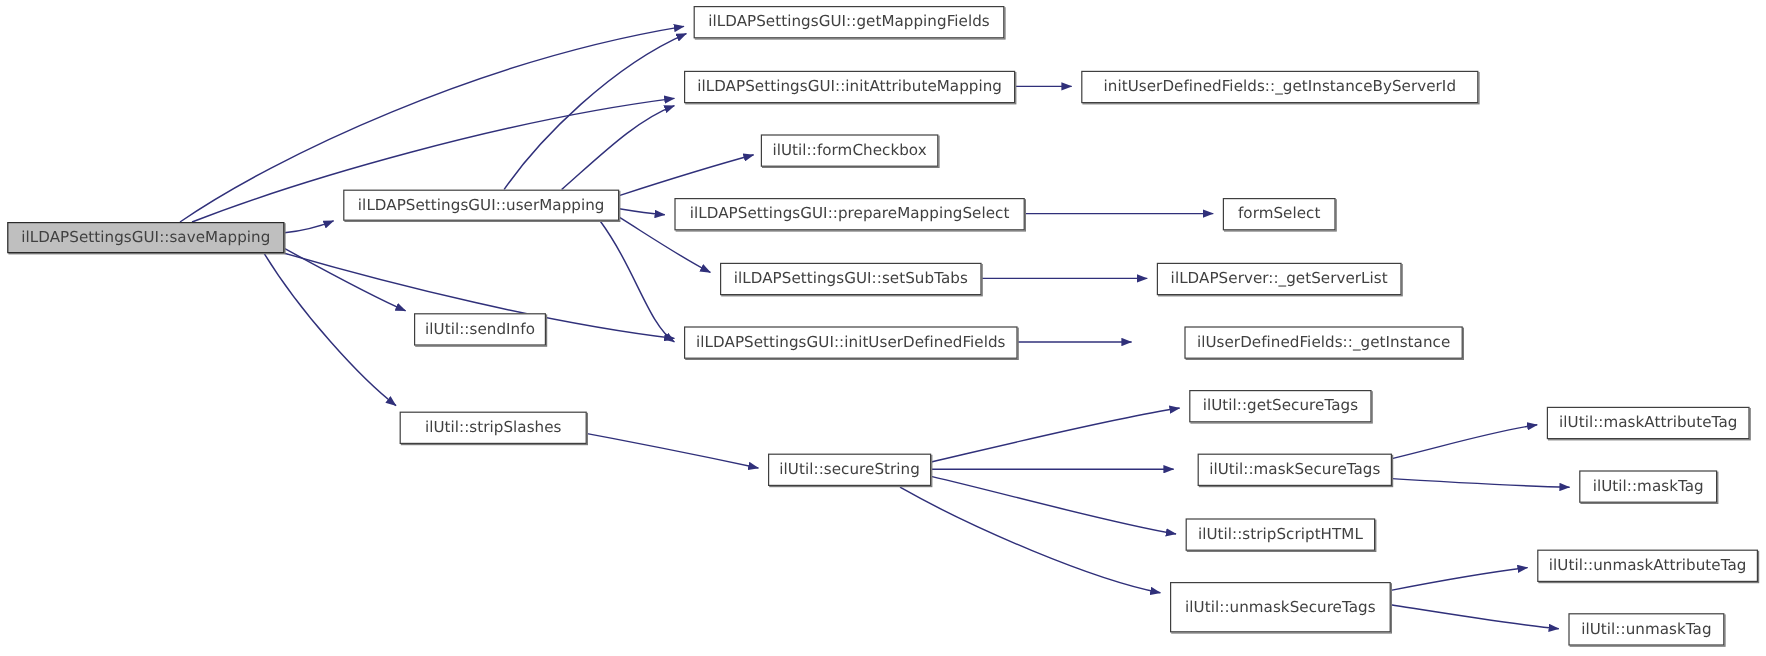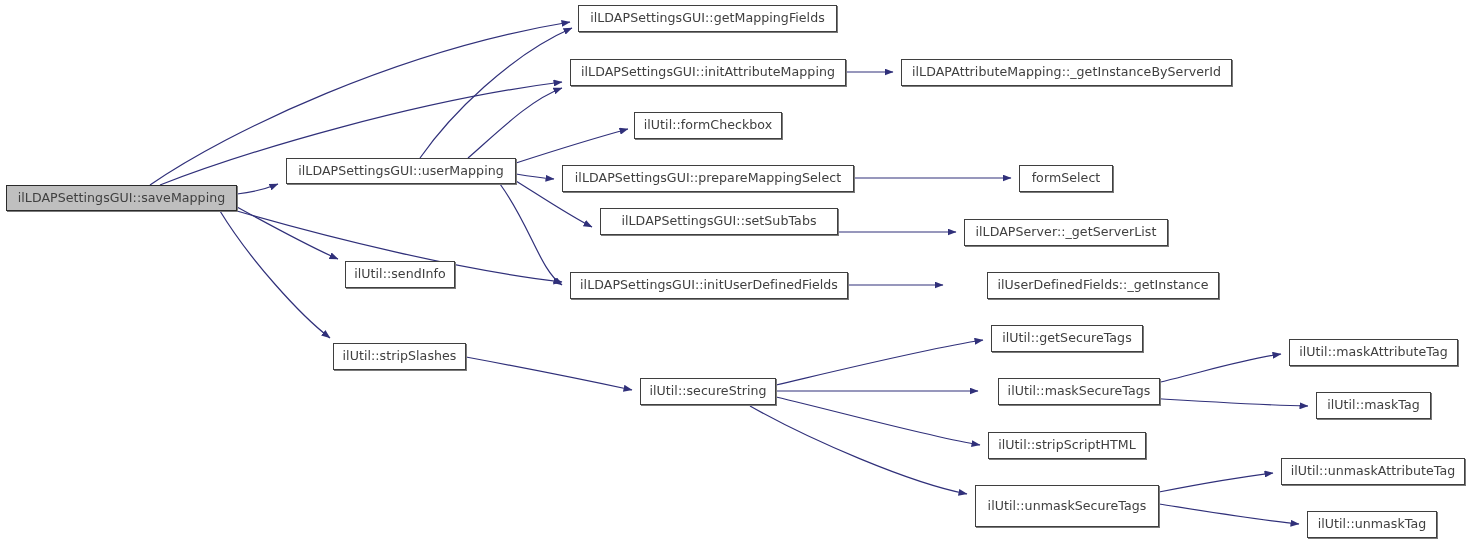--- a/index.html
+++ b/index.html
@@ -90,47 +90,47 @@
       <div class="node" style="left: 286px; top: 158px; width: 230px; height: 26px;">
         <span class="node-label">ilLDAPSettingsGUI::userMapping</span>
       </div>
       <div class="node" style="left: 578px; top: 5px; width: 259px; height: 27px;">
         <span class="node-label">ilLDAPSettingsGUI::getMappingFields</span>
       </div>
       <div class="node" style="left: 570px; top: 59px; width: 276px; height: 27px; align-items: center;">
         <span class="node-label">ilLDAPSettingsGUI::initAttributeMapping</span>
       </div>
       <div class="node" style="left: 901px; top: 59px; width: 331px; height: 27px;">
-        <span class="node-label">ilLDAPAttributeMapping::_getInstanceByServerId</span>
+        <span class="node-label">initUserDefinedFields::_getInstanceByServerId</span>
       </div>
       <div class="node" style="left: 634px; top: 112px; width: 148px; height: 27px;">
         <span class="node-label">ilUtil::formCheckbox</span>
       </div>
       <div class="node" style="left: 562px; top: 165px; width: 292px; height: 27px; align-items: center;">
         <span class="node-label">ilLDAPSettingsGUI::prepareMappingSelect</span>
       </div>
       <div class="node" style="left: 1019px; top: 165px; width: 94px; height: 27px;">
         <span class="node-label">formSelect</span>
       </div>
-      <div class="node" style="left: 600px; top: 208px; width: 238px; height: 27px;">
+      <div class="node" style="left: 600px; top: 219px; width: 218px; height: 27px;">
         <span class="node-label">ilLDAPSettingsGUI::setSubTabs</span>
       </div>
       <div class="node" style="left: 964px; top: 219px; width: 204px; height: 27px;">
         <span class="node-label">ilLDAPServer::_getServerList</span>
       </div>
       <div class="node" style="left: 570px; top: 272px; width: 278px; height: 27px;">
         <span class="node-label">ilLDAPSettingsGUI::initUserDefinedFields</span>
       </div>
       <div class="node" style="left: 987px; top: 272px; width: 232px; height: 27px;">
         <span class="node-label">ilUserDefinedFields::_getInstance</span>
       </div>
       <div class="node" style="left: 345px; top: 261px; width: 110px; height: 27px;">
         <span class="node-label">ilUtil::sendInfo</span>
       </div>
-      <div class="node" style="left: 333px; top: 343px; width: 133px; height: 27px; align-items: center;">
+      <div class="node" style="left: 333px; top: 343px; width: 156px; height: 27px; align-items: center;">
         <span class="node-label">ilUtil::stripSlashes</span>
       </div>
       <div class="node" style="left: 640px; top: 378px; width: 136px; height: 27px;">
         <span class="node-label">ilUtil::secureString</span>
       </div>
       <div class="node" style="left: 991px; top: 325px; width: 152px; height: 27px;">
         <span class="node-label">ilUtil::getSecureTags</span>
       </div>
       <div class="node" style="left: 998px; top: 378px; width: 162px; height: 27px;">
         <span class="node-label">ilUtil::maskSecureTags</span>

